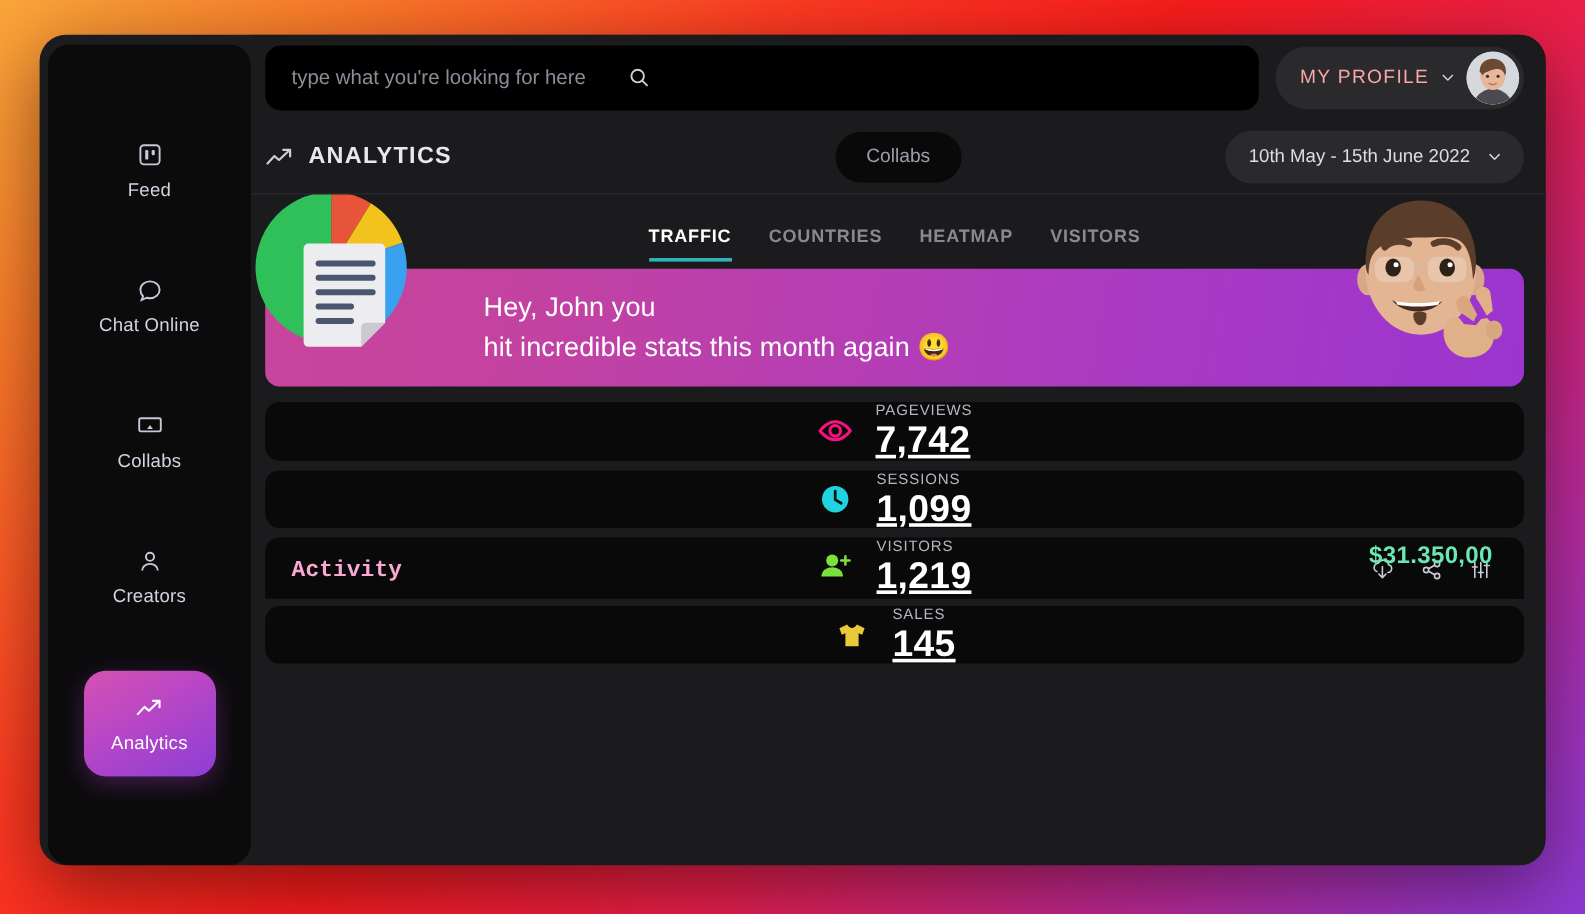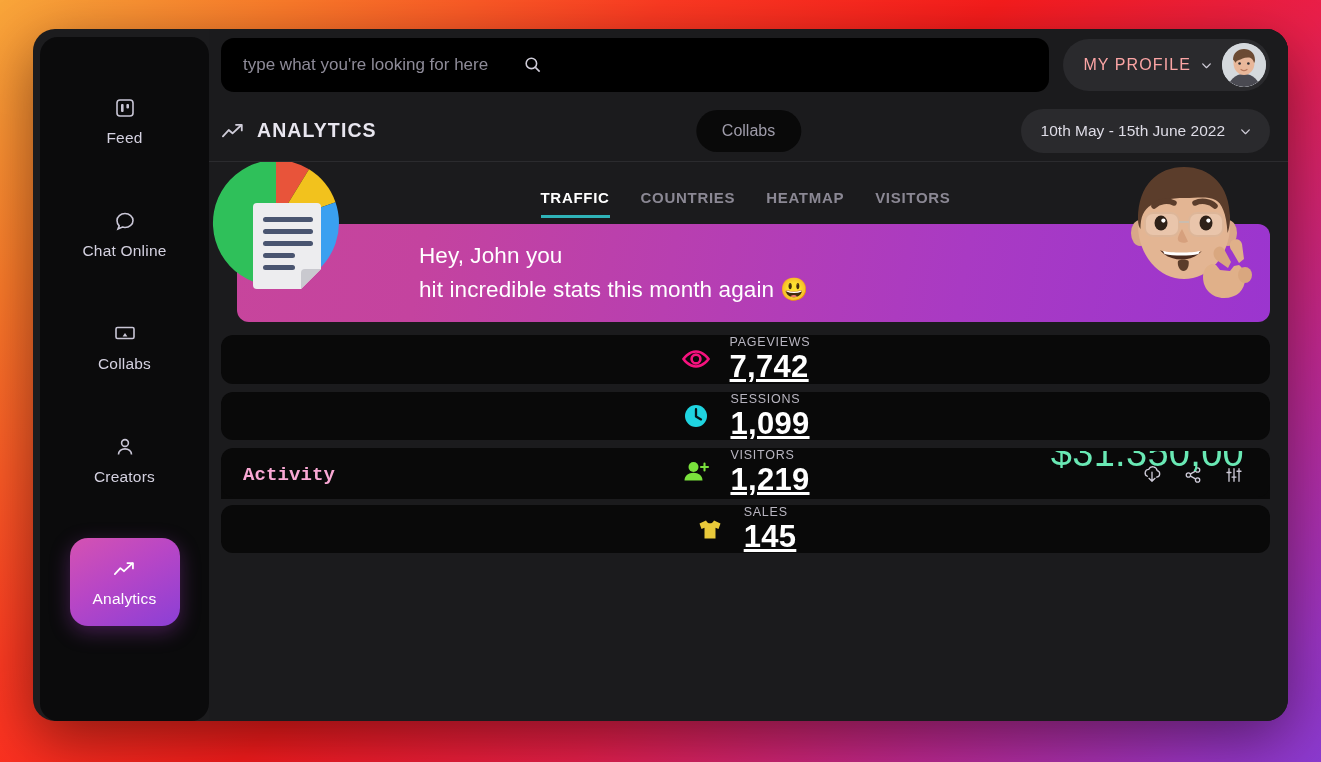--- a/index.html
+++ b/index.html
@@ -35,21 +35,21 @@
 
   
   #sidebar {
     width:169px; flex:0 0 169px;
     background:#0b0b0c;
     border-radius:18px;
     margin:8px 0 0 7px;
     height:684px;
     display:flex; flex-direction:column;
     align-items:center;
-    padding-top:49px;
+    padding-top:70px;
     position:relative;
   }
   .nav-item {
     width:108px;
     display:flex; flex-direction:column;
     align-items:center; justify-content:center;
     gap:9px;
     color:#c9c6d6;
     margin-bottom:42px;
     cursor:pointer;
@@ -209,21 +209,20 @@
   
   #banner-wrap { position:relative; height:98px; margin-top:6px; }
   #banner {
     position:absolute; left:0; right:0; top:0;
     height:98px;
     border-radius:12px;
     background:linear-gradient(100deg,
       #c7459c 0%, #c4439f 18%, #b83fb0 42%, #a93ac3 70%, #9b35cf 100%);
     display:flex; align-items:center;
     padding-left:182px;
-    margin-left:16px;
   }
   #banner-text {
     color:#fff; font-size:22.5px; line-height:1.5;
     font-weight:500;
     letter-spacing:.1px;
   }
   #banner-text .l2 { display:block; }
 
   
   #pie-illus {
@@ -294,21 +293,21 @@
   .act-icon svg{width:100%;height:100%;}
 
   #chart-area {
     flex:1; position:relative; min-height:0;
     background:#050505;
   }
 
   #revenue {
     position:absolute;
     right:26px; bottom:24px;
-    font-size:38px; font-weight:400;
+    font-size:20px; font-weight:700;
     color:#69e8b4;
     letter-spacing:.3px;
   }
 </style>
 </head>
 <body>
 
 <div id="app-window">
 
   <nav id="sidebar">

